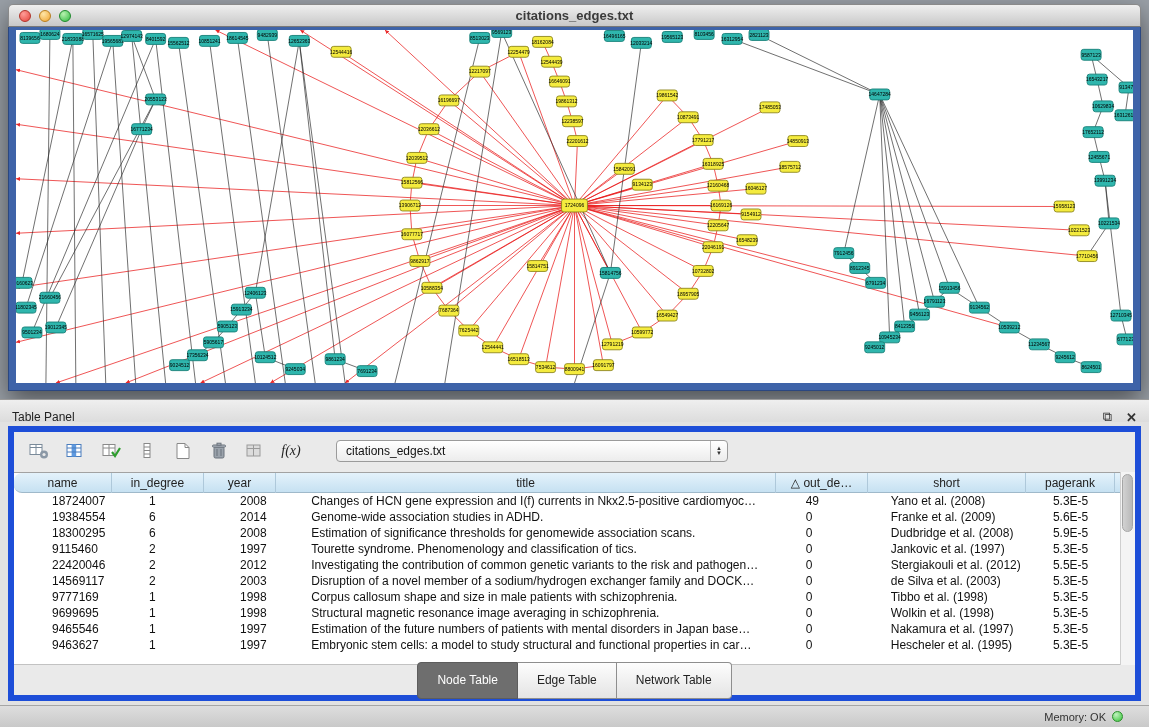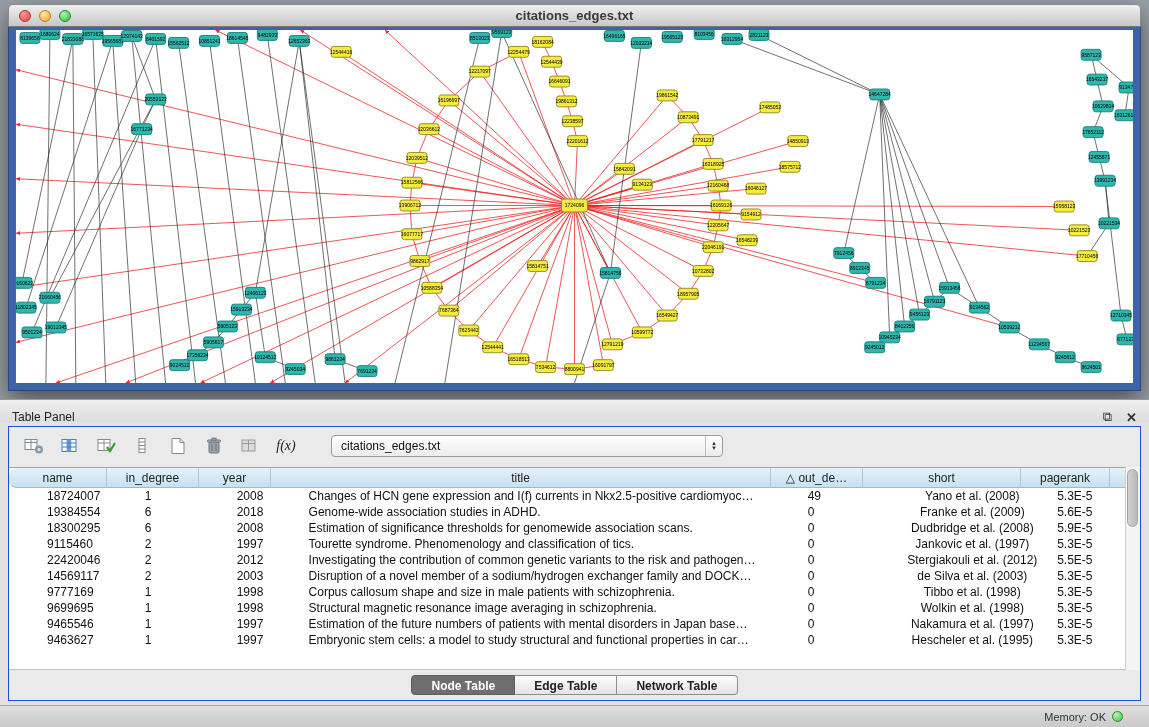--- a/index.html
+++ b/index.html
@@ -23,21 +23,21 @@
 
   
   .panel-header { position:absolute; left:0; top:399px; width:1149px; height:23px;
     background:linear-gradient(#efefef,#d2d2d2); border-top:1px solid #9a9a9a; border-bottom:1px solid #a5a5a5;
     display:flex; align-items:center; font-size:12px; color:#222; padding:17px 12px; }
   .ph-icons { margin-left:auto; display:flex; gap:14px; align-items:center; }
   .ph-icons span { font-size:13px; color:#333; cursor:default; }
 
   .panel-body { position:absolute; left:0; top:422px; width:1149px; bottom:22px; background:#e2e2e2; }
   .panel-inner { position:absolute; left:8px; right:8px; top:4px; bottom:4px;
-    background:#eaeaea; border:1px solid #1d4ed8; }
+    background:#eaeaea; border:6px solid #1d4ed8; }
 
   .toolbar { height:38px; display:flex; align-items:center; padding:0 10px; gap:6px; }
   .tbtn { width:30px; height:26px; background:transparent; border:none;
     display:flex; align-items:center; justify-content:center; cursor:default; }
   .fx { font-family:"Liberation Serif", serif; font-style:italic; font-size:14px; color:#222; }
   .combo { margin-left:24px; width:392px; height:22px; display:flex; align-items:center;
     border:1px solid #9b9b9b; border-radius:4px; background:linear-gradient(#ffffff,#ececec);
     font-size:12px; color:#111; padding-left:9px; box-shadow:inset 0 1px 0 #fff; }
   .combo-arrows { margin-left:auto; width:17px; align-self:stretch; border-left:1px solid #bdbdbd;
     display:flex; flex-direction:column; align-items:center; justify-content:center;
@@ -45,32 +45,32 @@
 
   .tablewrap { position:absolute; left:0; right:0; top:40px; bottom:30px;
     background:#fff; border-top:1px solid #a2a2a2; border-bottom:1px solid #c2c2c2; display:flex; flex-direction:column; }
   .thead { display:flex; height:20px; background:linear-gradient(#e4f2fb,#c6e1f2);
     border-bottom:1px solid #9fb9ca; flex:none;border-radius:8px; }
   .th { display:flex; align-items:center; justify-content:center; font-size:12px; color:#222;
     border-right:1px solid #aec8da; height:20px; overflow:hidden; white-space:nowrap; }
   .tbody { flex:1; overflow:hidden; position:relative; }
   .tr { display:flex; height:16px; line-height:16px; font-size:12px; color:#111; background:#fff;margin-left:32px; }
   .td { padding-left:6px; white-space:nowrap; overflow:hidden; }
-  .tr .c5 { text-align:center; padding-left:0; }
+  .tr .c5 { text-align:left; padding-left:0; }
   .c0{width:98px} .c1{width:92px} .c2{width:72px} .c3{width:500px} .c4{width:92px} .c5{width:158px} .c6{width:89px}
   .vscroll { position:absolute; right:0; top:40px; bottom:30px; width:15px;
     background:#f4f4f4; border-left:1px solid #cfcfcf; }
   .vthumb { position:absolute; left:1px; top:2px; width:11px; height:58px; border-radius:6px;
     background:linear-gradient(90deg,#d2d2d2,#b9b9b9); border:1px solid #a5a5a5; }
 
   .tabsrow { position:absolute; left:0; right:0; bottom:3px; height:24px;
     display:flex; align-items:center; justify-content:center; }
-  .tab { font-size:12px; padding:2px 19px; height:20px; line-height:16px;
+  .tab { font-size:12px; padding:2px 19px; height:37px; line-height:16px;
     border:1px solid #8e8e8e; border-left:none; background:linear-gradient(#fdfdfd,#e4e4e4);
-    color:#222; cursor:default;font-weight:bold; }
+    color:#222; cursor:default; }
   .tab:first-child { border-left:1px solid #8e8e8e; border-radius:4px 0 0 4px; }
   .tab:last-child { border-radius:0 4px 4px 0; }
   .tab.active { background:#6e6e6e; color:#fff; border-color:#5d5d5d; }
 
   .statusbar { position:absolute; left:0; bottom:0; width:1149px; height:22px;
     background:linear-gradient(#dedede,#c9c9c9); border-top:1px solid #a6a6a6;
     display:flex; align-items:center; justify-content:flex-end; padding-right:26px; gap:6px;
     font-size:11px; color:#333; }
   .memdot { width:11px; height:11px; border-radius:50%;
     background:radial-gradient(circle at 35% 30%, #c2f2c0, #35c337); border:1px solid #2a8f2a; }
@@ -584,21 +584,21 @@
             <div class="td c1">1</div>
             <div class="td c2">2008</div>
             <div class="td c3">Changes of HCN gene expression and I(f) currents in Nkx2.5-positive cardiomyoc…</div>
             <div class="td c4">49</div>
             <div class="td c5">Yano et al. (2008)</div>
             <div class="td c6">5.3E-5</div>
           </div>
           <div class="tr">
             <div class="td c0">19384554</div>
             <div class="td c1">6</div>
-            <div class="td c2">2018</div>
+            <div class="td c2">2014</div>
             <div class="td c3">Genome-wide association studies in ADHD.</div>
             <div class="td c4">0</div>
             <div class="td c5">Franke et al. (2009)</div>
             <div class="td c6">5.6E-5</div>
           </div>
           <div class="tr">
             <div class="td c0">18300295</div>
             <div class="td c1">6</div>
             <div class="td c2">2008</div>
             <div class="td c3">Estimation of significance thresholds for genomewide association scans.</div>

